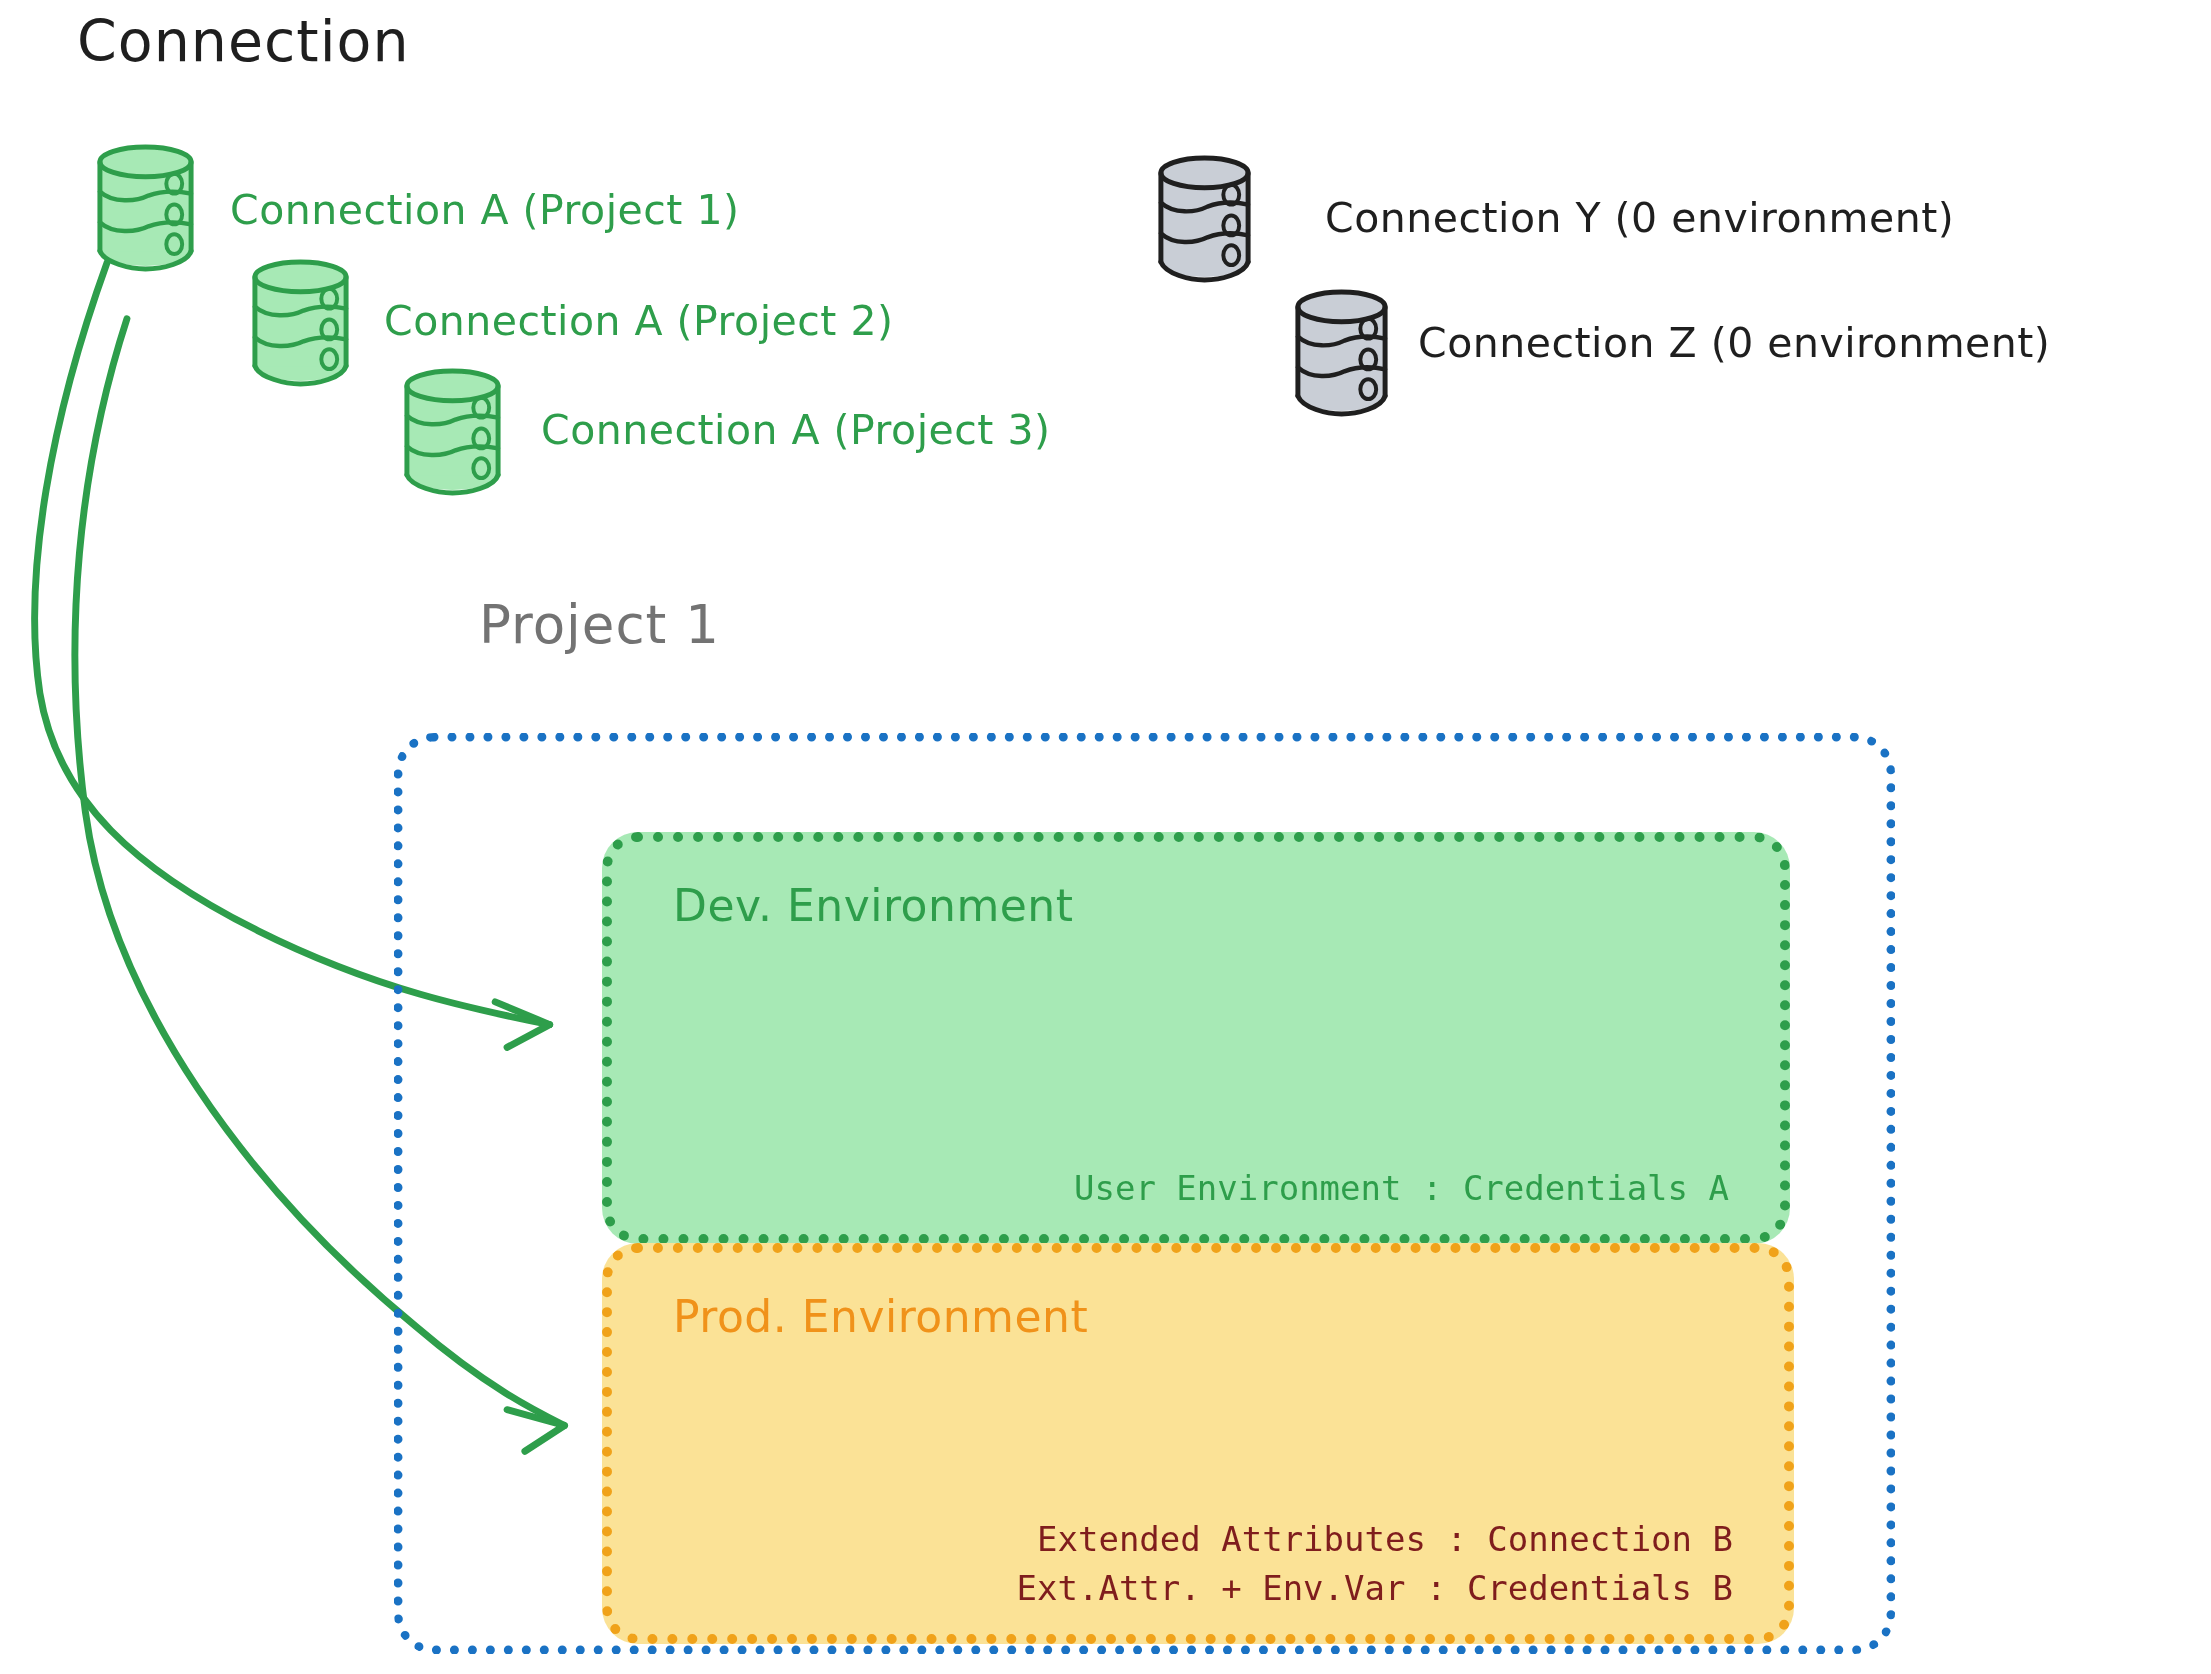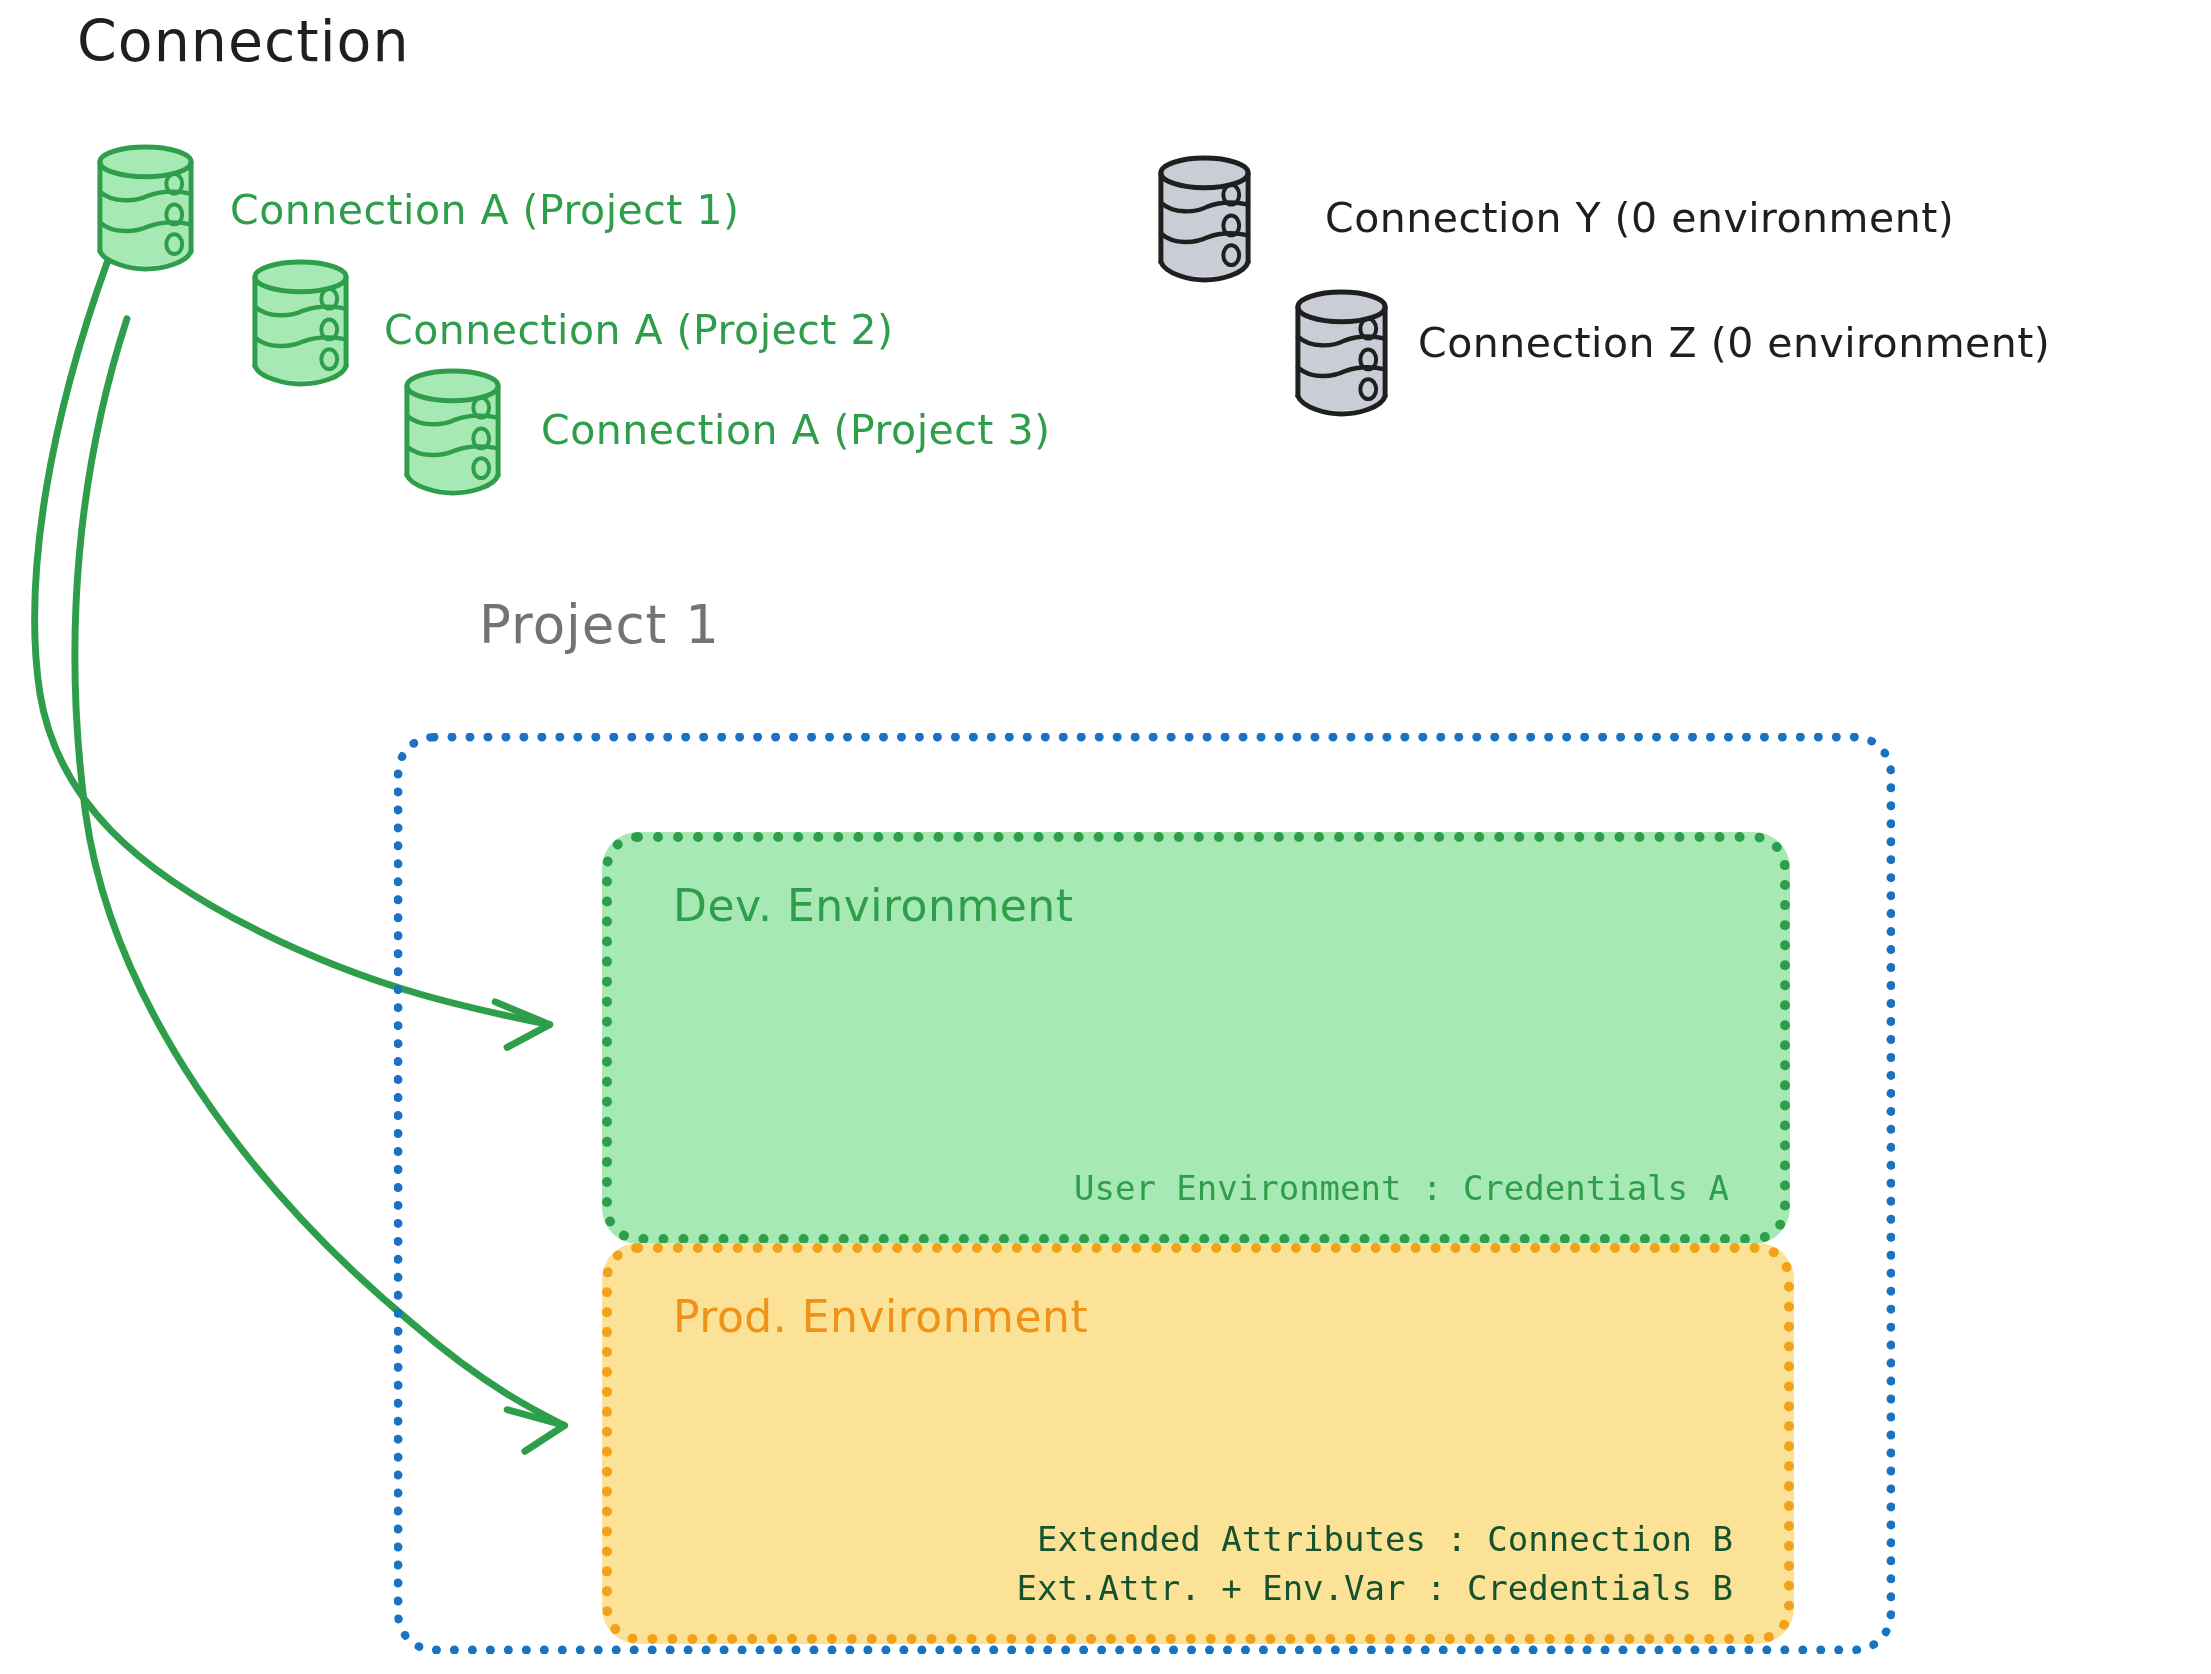--- a/index.html
+++ b/index.html
@@ -98,21 +98,21 @@
     right: 51px;
     bottom: 22px;
     text-align: right;
     font-family: "DejaVu Sans Mono", monospace;
     font-size: 34px;
     line-height: 1.42;
     letter-spacing: 0px;
     white-space: nowrap;
   }
   #dev-rows { color: #2e9e4b; }
-  #prod-rows { color: #14532d; }
+  #prod-rows { color: #7f1d1d; }
 
   
   #arrow-layer {
     position: absolute;
     left: 0; top: 0;
     width: 2212px;
     height: 1674px;
     pointer-events: none;
   }
 </style>
@@ -162,21 +162,21 @@
       <path d="M 9 18 L 9 108" fill="none" stroke="#2e9e4b" stroke-width="5" stroke-linecap="round"></path>
       <path d="M 101 18 L 101 108" fill="none" stroke="#2e9e4b" stroke-width="5" stroke-linecap="round"></path>
       <path d="M 9 108 C 14 120 40 126 55 126 C 72 126 97 120 101 108" fill="none" stroke="#2e9e4b" stroke-width="5" stroke-linecap="round"></path>
       <path d="M 9 48 C 22 60 46 58 58 52 C 74 46 92 48 101 50" fill="none" stroke="#2e9e4b" stroke-width="4.5" stroke-linecap="round"></path>
       <path d="M 9 79 C 22 91 46 89 58 83 C 74 77 92 79 101 81" fill="none" stroke="#2e9e4b" stroke-width="4.5" stroke-linecap="round"></path>
       <ellipse cx="84" cy="40" rx="8" ry="10" fill="none" stroke="#2e9e4b" stroke-width="4"></ellipse>
       <ellipse cx="84" cy="71" rx="8" ry="10" fill="none" stroke="#2e9e4b" stroke-width="4"></ellipse>
       <ellipse cx="84" cy="101" rx="8" ry="10" fill="none" stroke="#2e9e4b" stroke-width="4"></ellipse>
     </svg>
   </div>
-  <div class="abs conn-label green" style="left:384px; top:306px;">Connection A (Project 2)</div>
+  <div class="abs conn-label green" style="left:384px; top:297px;">Connection A (Project 2)</div>
 
   <div class="db" style="left:398px; top:368px;">
     <svg width="109" height="129" viewBox="0 0 110 130">
       <ellipse cx="55" cy="108" rx="46" ry="15" fill="#a7e9b5"></ellipse>
       <rect x="9" y="18" width="92" height="90" fill="#a7e9b5"></rect>
       <ellipse cx="55" cy="18" rx="46" ry="15" fill="#a7e9b5" stroke="#2e9e4b" stroke-width="5"></ellipse>
       <path d="M 9 18 L 9 108" fill="none" stroke="#2e9e4b" stroke-width="5" stroke-linecap="round"></path>
       <path d="M 101 18 L 101 108" fill="none" stroke="#2e9e4b" stroke-width="5" stroke-linecap="round"></path>
       <path d="M 9 108 C 14 120 40 126 55 126 C 72 126 97 120 101 108" fill="none" stroke="#2e9e4b" stroke-width="5" stroke-linecap="round"></path>
       <path d="M 9 48 C 22 60 46 58 58 52 C 74 46 92 48 101 50" fill="none" stroke="#2e9e4b" stroke-width="4.5" stroke-linecap="round"></path>

